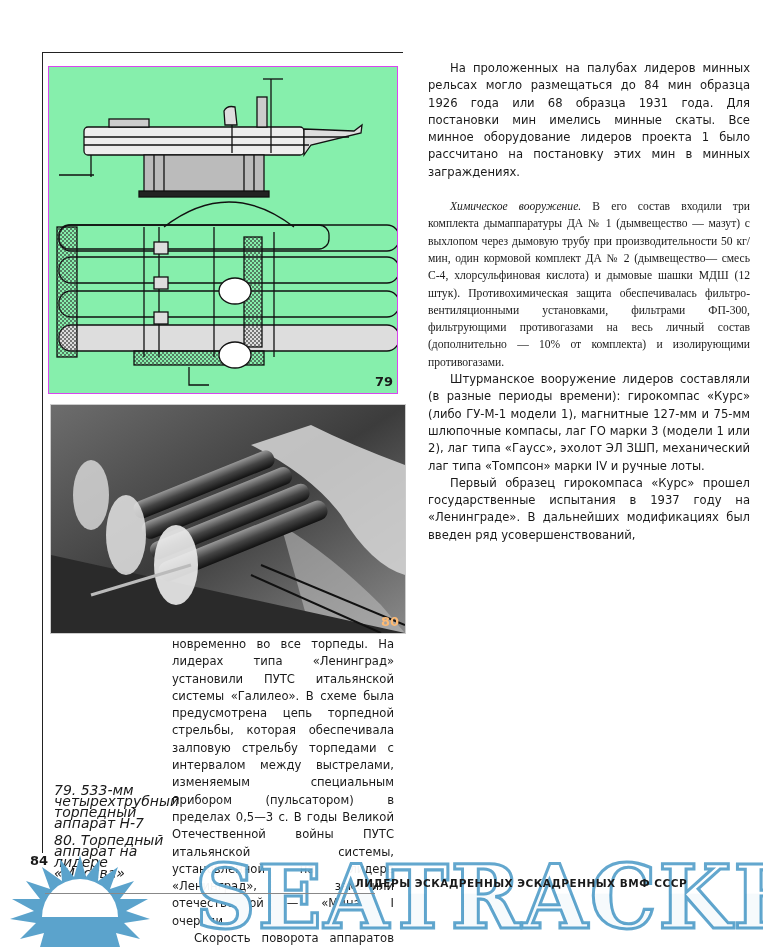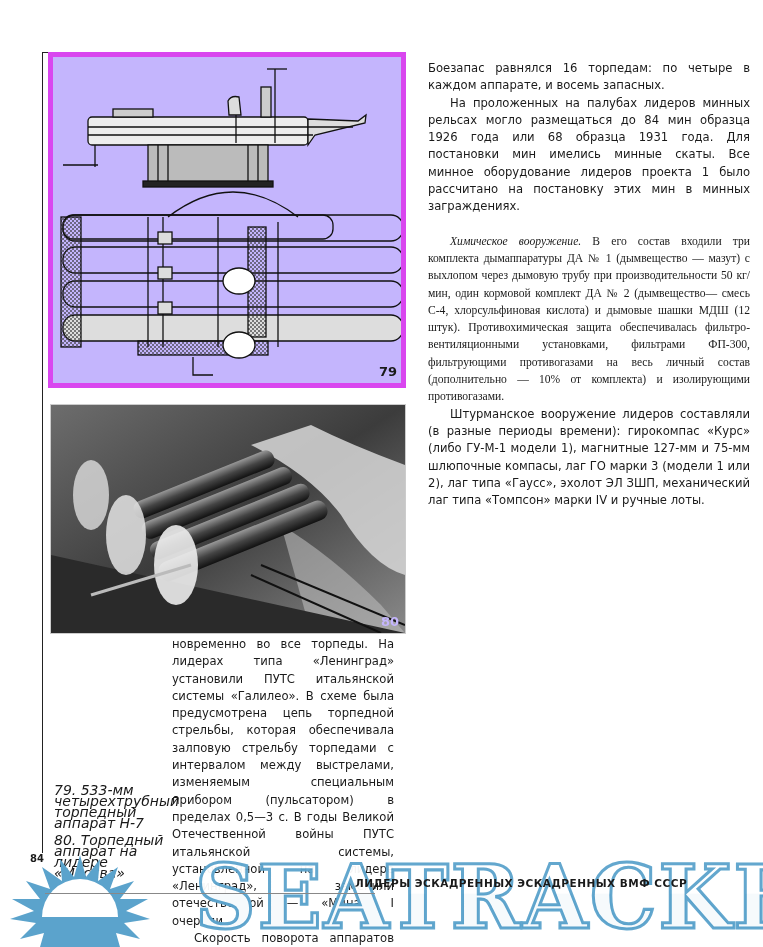--- a/index.html
+++ b/index.html
@@ -1,29 +1,29 @@
 <!DOCTYPE html>
 <html><head>
 <meta charset="utf-8">
 <style>
   html,body{margin:0;padding:0;background:#fff;}
   body{width:763px;height:947px;position:relative;overflow:hidden;font-family:"DejaVu Sans",sans-serif;color:#1a1a1a;}
   .frame-outer{position:absolute;left:42px;top:52px;width:360px;height:800px;border-left:1.5px solid #222;border-top:1.5px solid #222;}
-  .fig79{position:absolute;left:48px;top:52px;width:348px;height:326px;border:5px solid #d946ef;background:#c4b5fd;}
+  .fig79{position:absolute;left:48px;top:66px;width:348px;height:326px;border:1px solid #d946ef;background:#86efac;}
   .fig80{position:absolute;left:50px;top:404px;width:354px;height:228px;background:#555;overflow:hidden;border:1px solid #ccc;}
   .fignum{position:absolute;font-weight:bold;font-size:13px;font-family:"DejaVu Sans",sans-serif;}
   .col{position:absolute;font-size:11.6px;line-height:17.3px;text-align:justify;}
   .col p{margin:0;text-indent:22px;}
   .col p.noind{text-indent:0;}
   .col p.gap{margin-top:17px;font-family:Liberation Serif, serif;}
   .col em{font-style:italic;}
   .rcol{left:428px;top:60px;width:322px;}
   .mcol{left:172px;top:636px;width:222px;}
   .caption{position:absolute;left:54px;font-size:14px;line-height:11px;font-style:italic;}
-  .pagenum{position:absolute;left:30px;top:853px;font-size:10px;font-weight:bold;}
+  .pagenum{position:absolute;left:30px;top:853px;font-size:13px;font-weight:bold;}
   .runhead{position:absolute;left:355px;top:877px;font-size:10.5px;font-weight:900;letter-spacing:0.5px;font-family:"DejaVu Sans",sans-serif;}
   .hrule{position:absolute;left:45px;top:893px;width:330px;height:1px;background:#888;}
   .wm{position:absolute;left:195px;top:848px;font-family:"DejaVu Serif",serif;font-weight:bold;font-size:84px;letter-spacing:2px;color:#fff;-webkit-text-stroke:3px #5ba3cc;opacity:0.95;white-space:nowrap;transform:scaleY(1.05);}
   .wm-fill{position:absolute;left:195px;top:848px;font-family:"DejaVu Serif",serif;font-weight:bold;font-size:84px;letter-spacing:2px;color:#5ba3cc;white-space:nowrap;clip-path:inset(46px 0 0 0);transform:scaleY(1.05);}
   .sun{position:absolute;left:0;top:855px;}
 </style>
 </head>
 <body>
 
 <div class="frame-outer"></div>
@@ -104,36 +104,36 @@
       <rect x="90" y="114" width="170" height="18" rx="8" fill="url(#tube)"></rect>
       <rect x="90" y="136" width="180" height="20" rx="9" fill="url(#tube)"></rect>
     </g>
     <ellipse cx="40" cy="90" rx="18" ry="35" fill="#ddd" opacity="0.8"></ellipse>
     <ellipse cx="75" cy="130" rx="20" ry="40" fill="#e4e4e4" opacity="0.85"></ellipse>
     <ellipse cx="125" cy="160" rx="22" ry="40" fill="#ececec" opacity="0.9"></ellipse>
     <line x1="40" y1="190" x2="140" y2="160" stroke="#bbb" stroke-width="3"></line>
     <line x1="210" y1="160" x2="354" y2="220" stroke="#111" stroke-width="2"></line>
     <line x1="200" y1="170" x2="330" y2="228" stroke="#111" stroke-width="2"></line>
   </svg>
-  <span class="fignum" style="right:6px;bottom:4px;color:#c4b5fd;">80</span>
+  <span class="fignum" style="right:6px;bottom:4px;color:#fdba74;">80</span>
 </div>
 
 <div class="caption" style="top:785px;width:100px;">79. 533-мм четырехтрубный торпедный аппарат Н-7</div>
 <div class="caption" style="top:835px;width:115px;">80. Торпедный аппарат на лидере «Москва»</div>
 
 <div class="col mcol">
   <p class="noind">новременно во все торпеды. На лидерах типа «Ленинград» установили ПУТС итальянской системы «Галилео». В схеме была предусмотрена цепь торпедной стрельбы, которая обеспечивала залповую стрельбу торпедами с интервалом между выстрелами, изменяемым специальным прибором (пульсатором) в пределах 0,5—3 с. В годы Великой Отечественной войны ПУТС итальянской системы, установленной на лидере «Ленинград», заменили отечественной — «Мина» I очереди.</p>
   <p>Скорость поворота аппаратов составляла 6°/с, углы обстрела (от траверза) — 30°.</p>
 </div>
 
 <div class="col rcol">
-  <p class="noind">Боезапас равнялся 16 торпедам: по четыре в каждом аппарате, и восемь запасных.</p>
   <p>На проложенных на палубах лидеров минных рельсах могло размещаться до 84 мин образца 1926 года или 68 образца 1931 года. Для постановки мин имелись минные скаты. Все минное оборудование лидеров проекта 1 было рассчитано на постановку этих мин в минных заграждениях.</p>
   <p class="gap"><em>Химическое вооружение.</em><span> В его состав входили три комплекта дымаппаратуры ДА № 1 (дымвещество — мазут) с выхлопом через дымовую трубу при производительности 50 кг/мин, один кормовой комплект ДА № 2 (дымвещество— смесь С-4, хлорсульфиновая кислота) и дымовые шашки МДШ (12 штук). Противохимическая защита обеспечивалась фильтро-вентиляционными установками, фильтрами ФП-300, фильтрующими противогазами на весь личный состав (дополнительно — 10% от комплекта) и изолирующими противогазами.</span></p>
   <p>Штурманское вооружение лидеров составляли (в разные периоды времени): гирокомпас «Курс» (либо ГУ-М-1 модели 1), магнитные 127-мм и 75-мм шлюпочные компасы, лаг ГО марки 3 (модели 1 или 2), лаг типа «Гаусс», эхолот ЭЛ ЗШП, механический лаг типа «Томпсон» марки IV и ручные лоты.</p>
+  <p>Первый образец гирокомпаса «Курс» прошел государственные испытания в 1937 году на «Ленинграде». В дальнейших модификациях был введен ряд усовершенствований,</p>
 </div>
 
 <svg class="sun" width="160" height="92" viewBox="0 0 160 92">
   <g fill="#5ba3cc">
     <polygon points="80,0 86,22 100,4 98,26 118,12 110,34 134,26 120,44 148,44 126,56 150,64 124,68 140,84 116,78 120,92 40,92 44,78 20,84 36,68 10,64 34,56 12,44 40,44 26,26 50,34 42,12 62,26 60,4 74,22"></polygon>
   </g>
   <path d="M42 62 A38 38 0 0 1 118 62 Z" fill="#fff"></path>
 </svg>
 
 <div class="pagenum">84</div>

